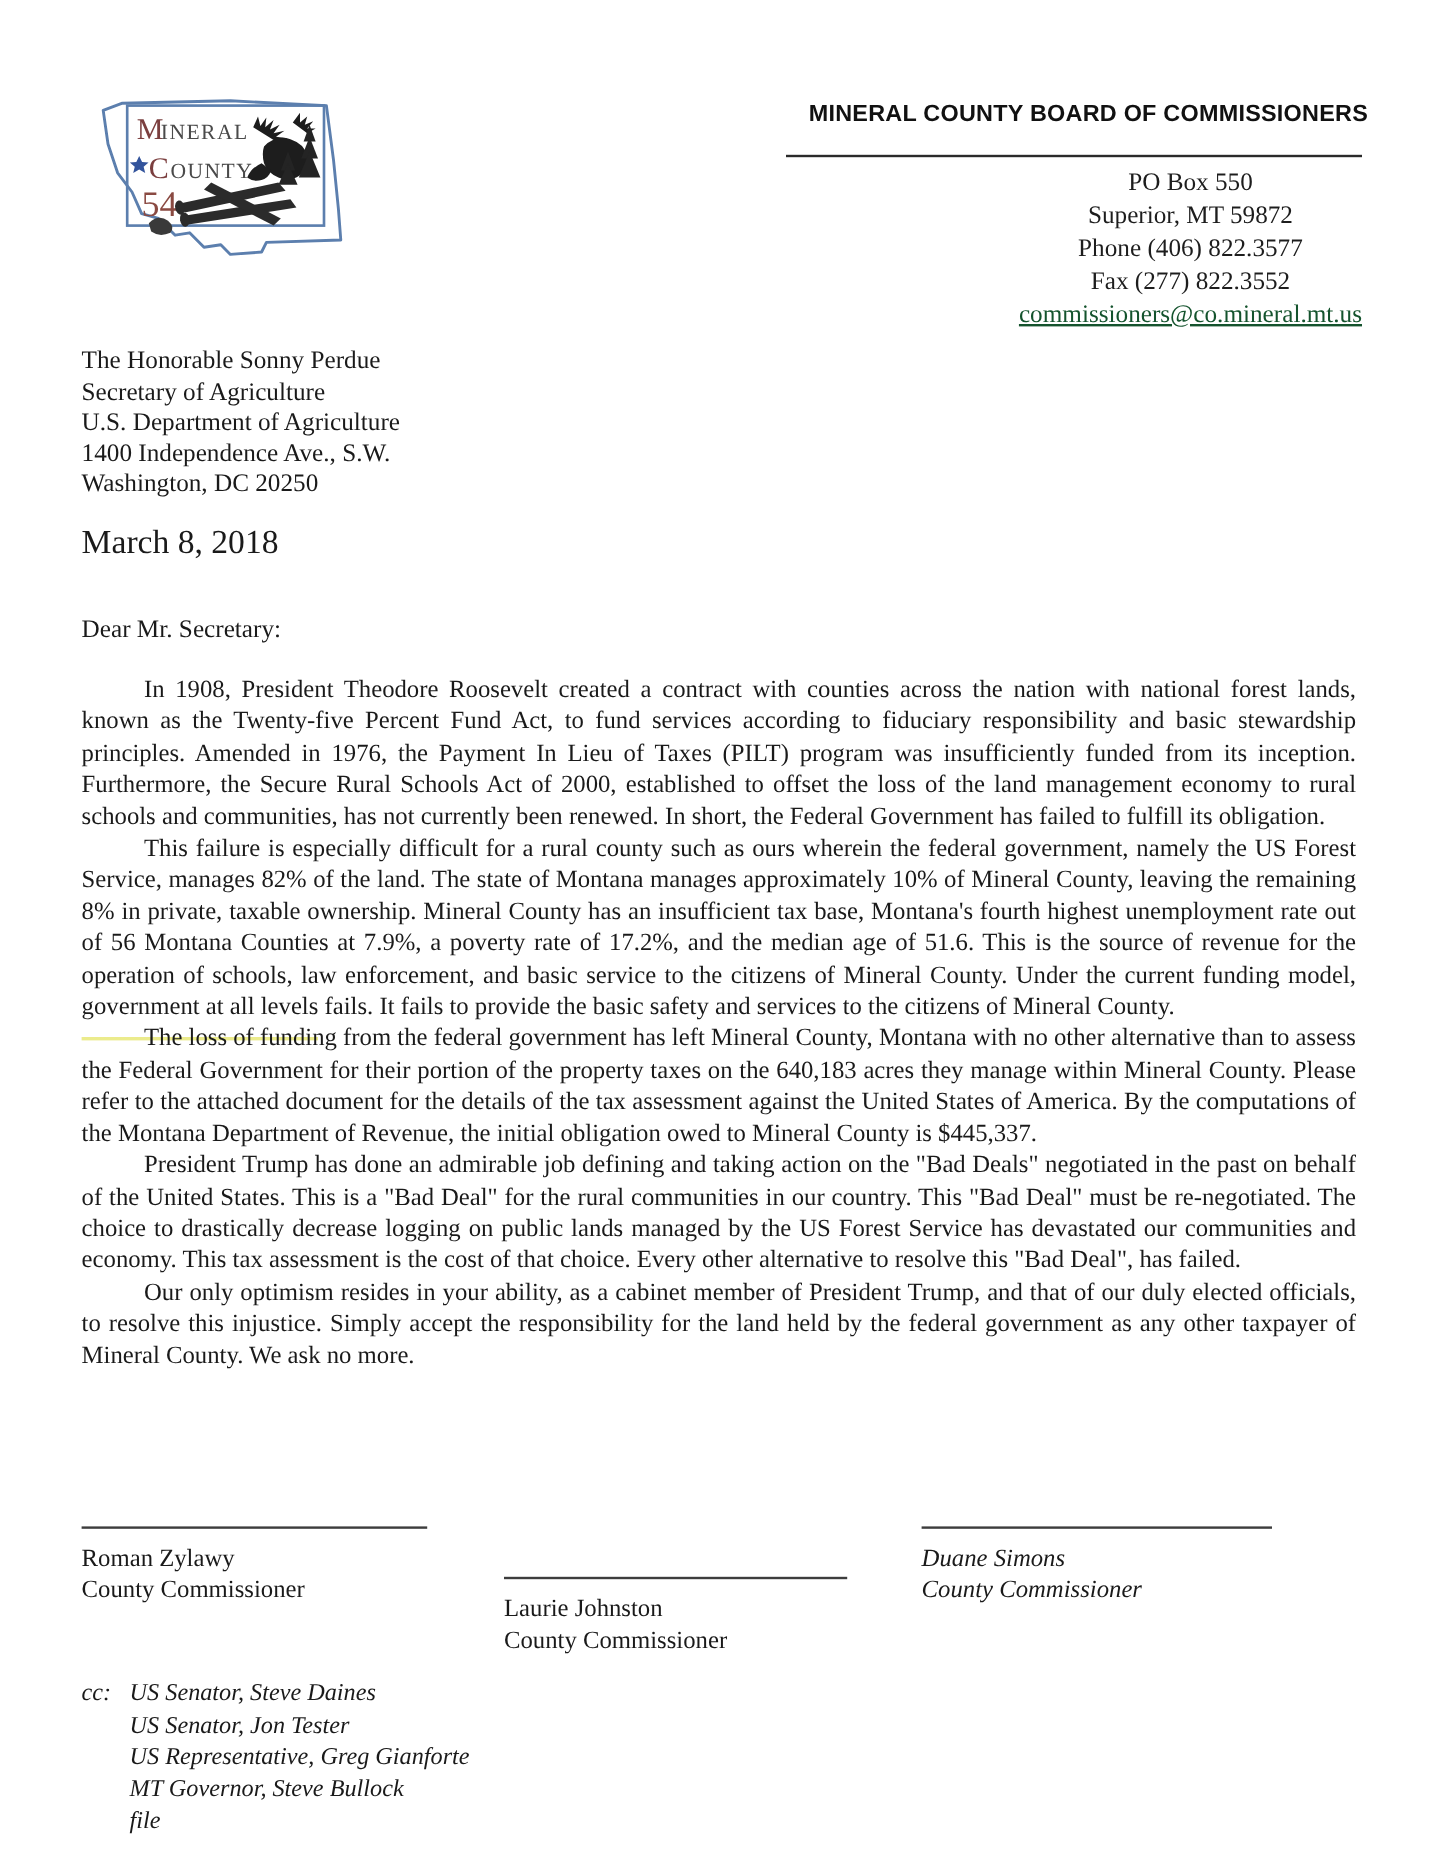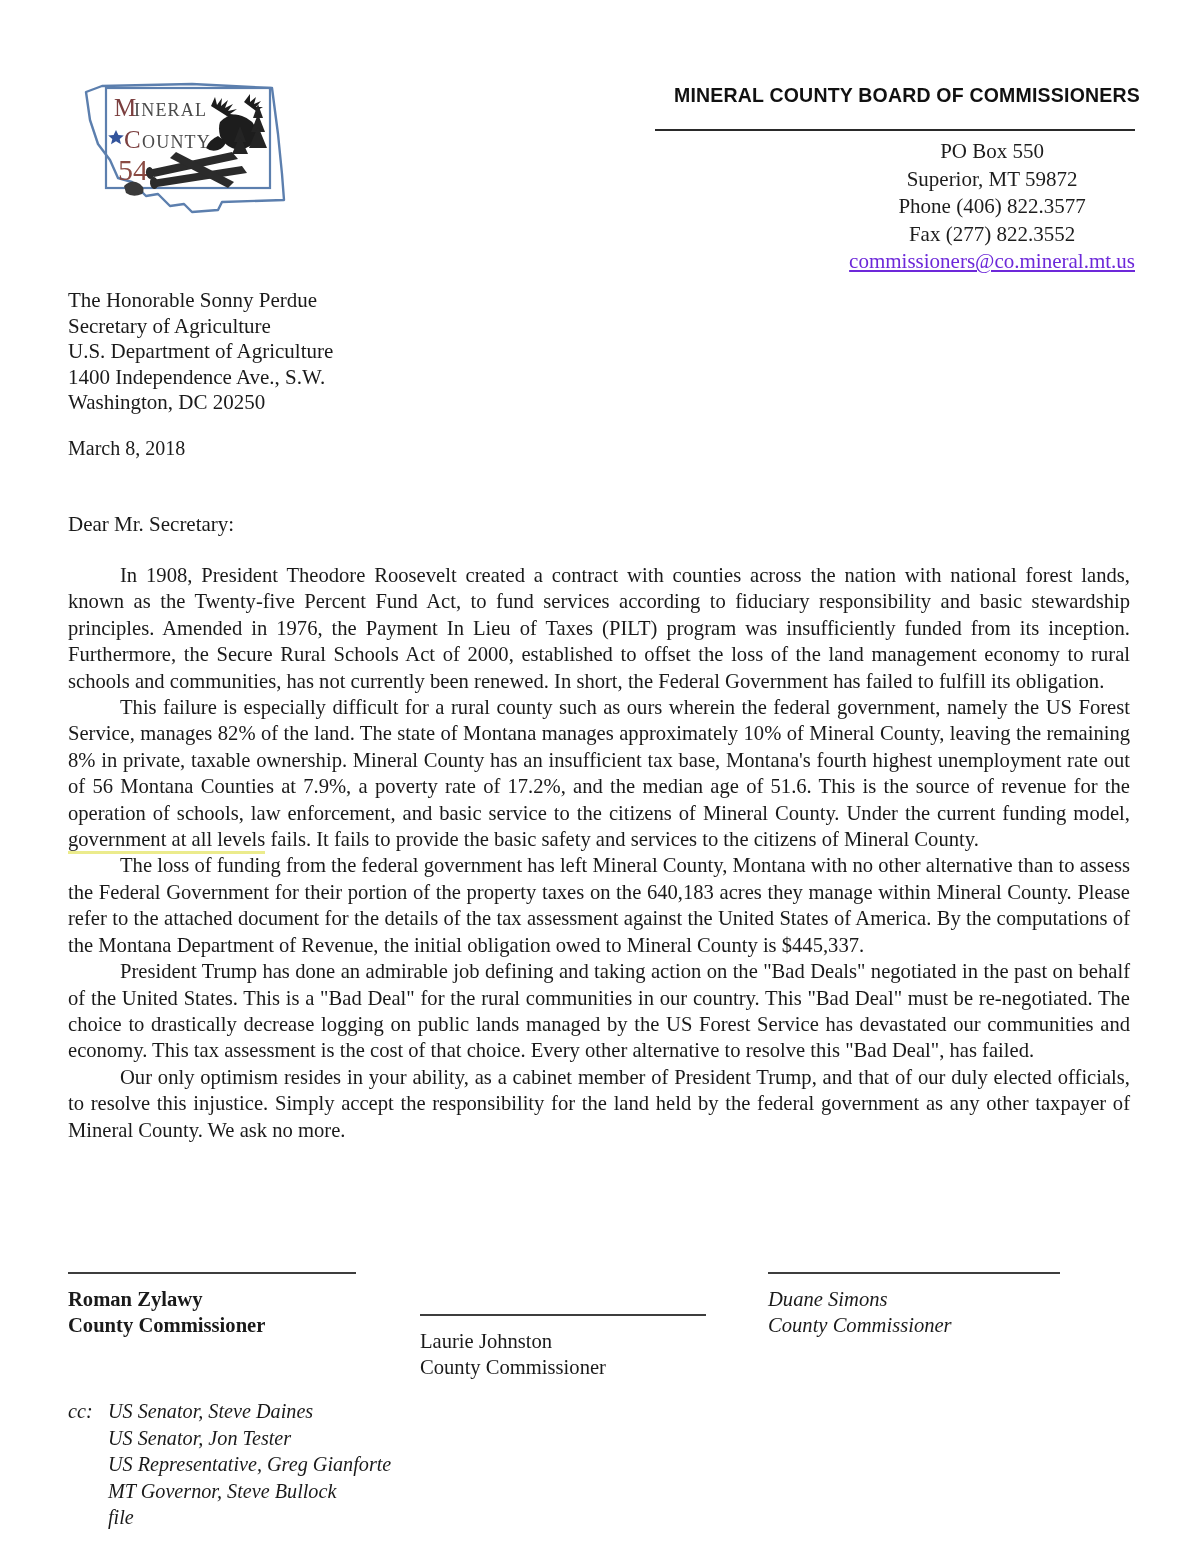--- a/index.html
+++ b/index.html
@@ -62,41 +62,41 @@
     position: absolute;
     right: 65px;
     top: 78px;
     text-align: center;
     font-size: 21px;
     line-height: 27.5px;
     color: #1d1d1d;
   }
   .addr-line { white-space: nowrap; }
   .email-link {
-    color: #6d28d9;
+    color: #14532d;
     text-decoration: underline;
     white-space: nowrap;
     cursor: pointer;
   }
 
   
   .recipient {
     position: absolute;
     left: 68px;
     top: 288px;
     font-size: 21px;
     line-height: 25.5px;
   }
   .recipient div { white-space: nowrap; }
 
   .letter-date {
     position: absolute;
     left: 68px;
     top: 437px;
-    font-size: 20px;
+    font-size: 28px;
   }
 
   .salutation {
     position: absolute;
     left: 68px;
     top: 512px;
     font-size: 21px;
   }
 
   
@@ -109,37 +109,37 @@
     line-height: 26.4px;
     text-align: justify;
     text-justify: inter-word;
   }
   .body-copy p {
     margin: 0;
     text-indent: 52px;
   }
   .hl-underline {
     background-image: linear-gradient(to top, rgba(232,232,120,0.85) 0, rgba(232,232,120,0.85) 3px, transparent 3px);
-    padding-bottom: 4px;
+    padding-bottom: 17px;
   }
 
   
   .sig-row {
     position: absolute;
     left: 68px;
     top: 1272px;
     width: 1062px;
   }
   .sig-col {
     position: absolute;
     top: 0;
     font-size: 20.6px;
     line-height: 26px;
   }
-  .sig-col.c0 { left: 0px;   width: 288px; font-weight: bold; }
+  .sig-col.c0 { left: 0px;   width: 288px; }
   .sig-col.c1 { left: 352px; width: 286px; margin-top: 42px; }
   .sig-col.c2 { left: 700px; width: 292px; font-style: italic; }
   .sig-line {
     height: 2px;
     background: #3d3d3d;
     margin-bottom: 12px;
   }
   .sig-name, .sig-role { white-space: nowrap; }
 
   

